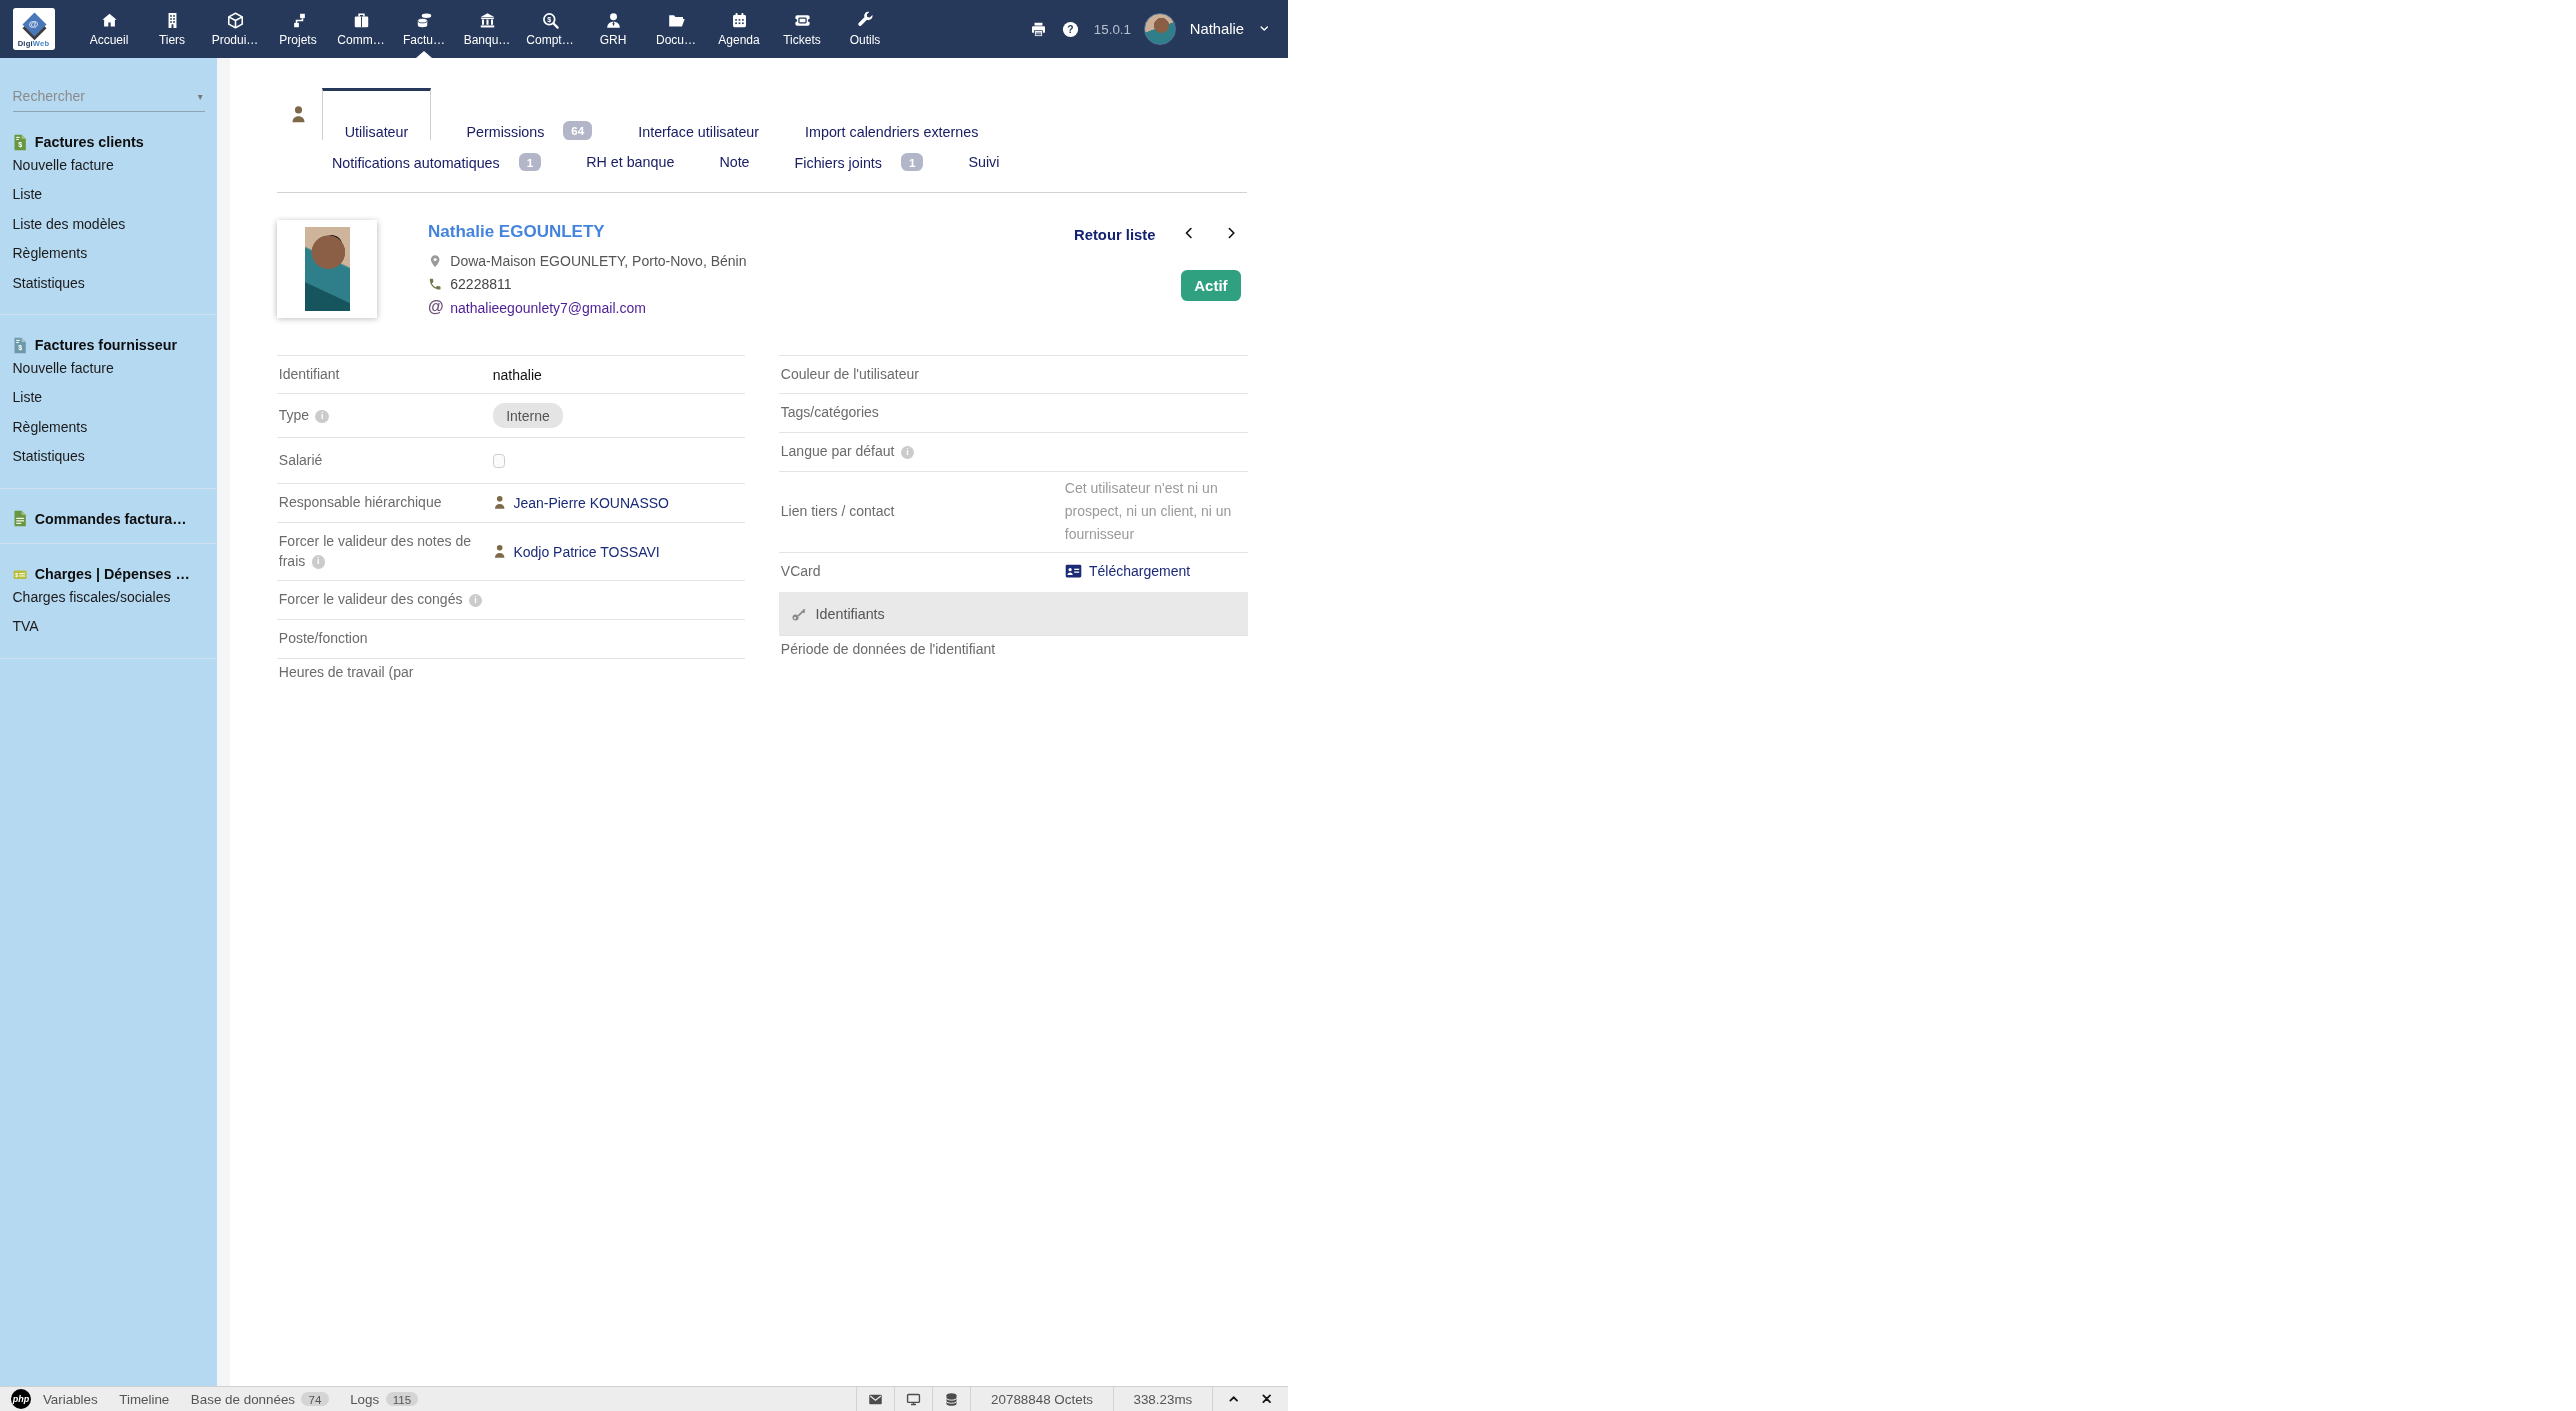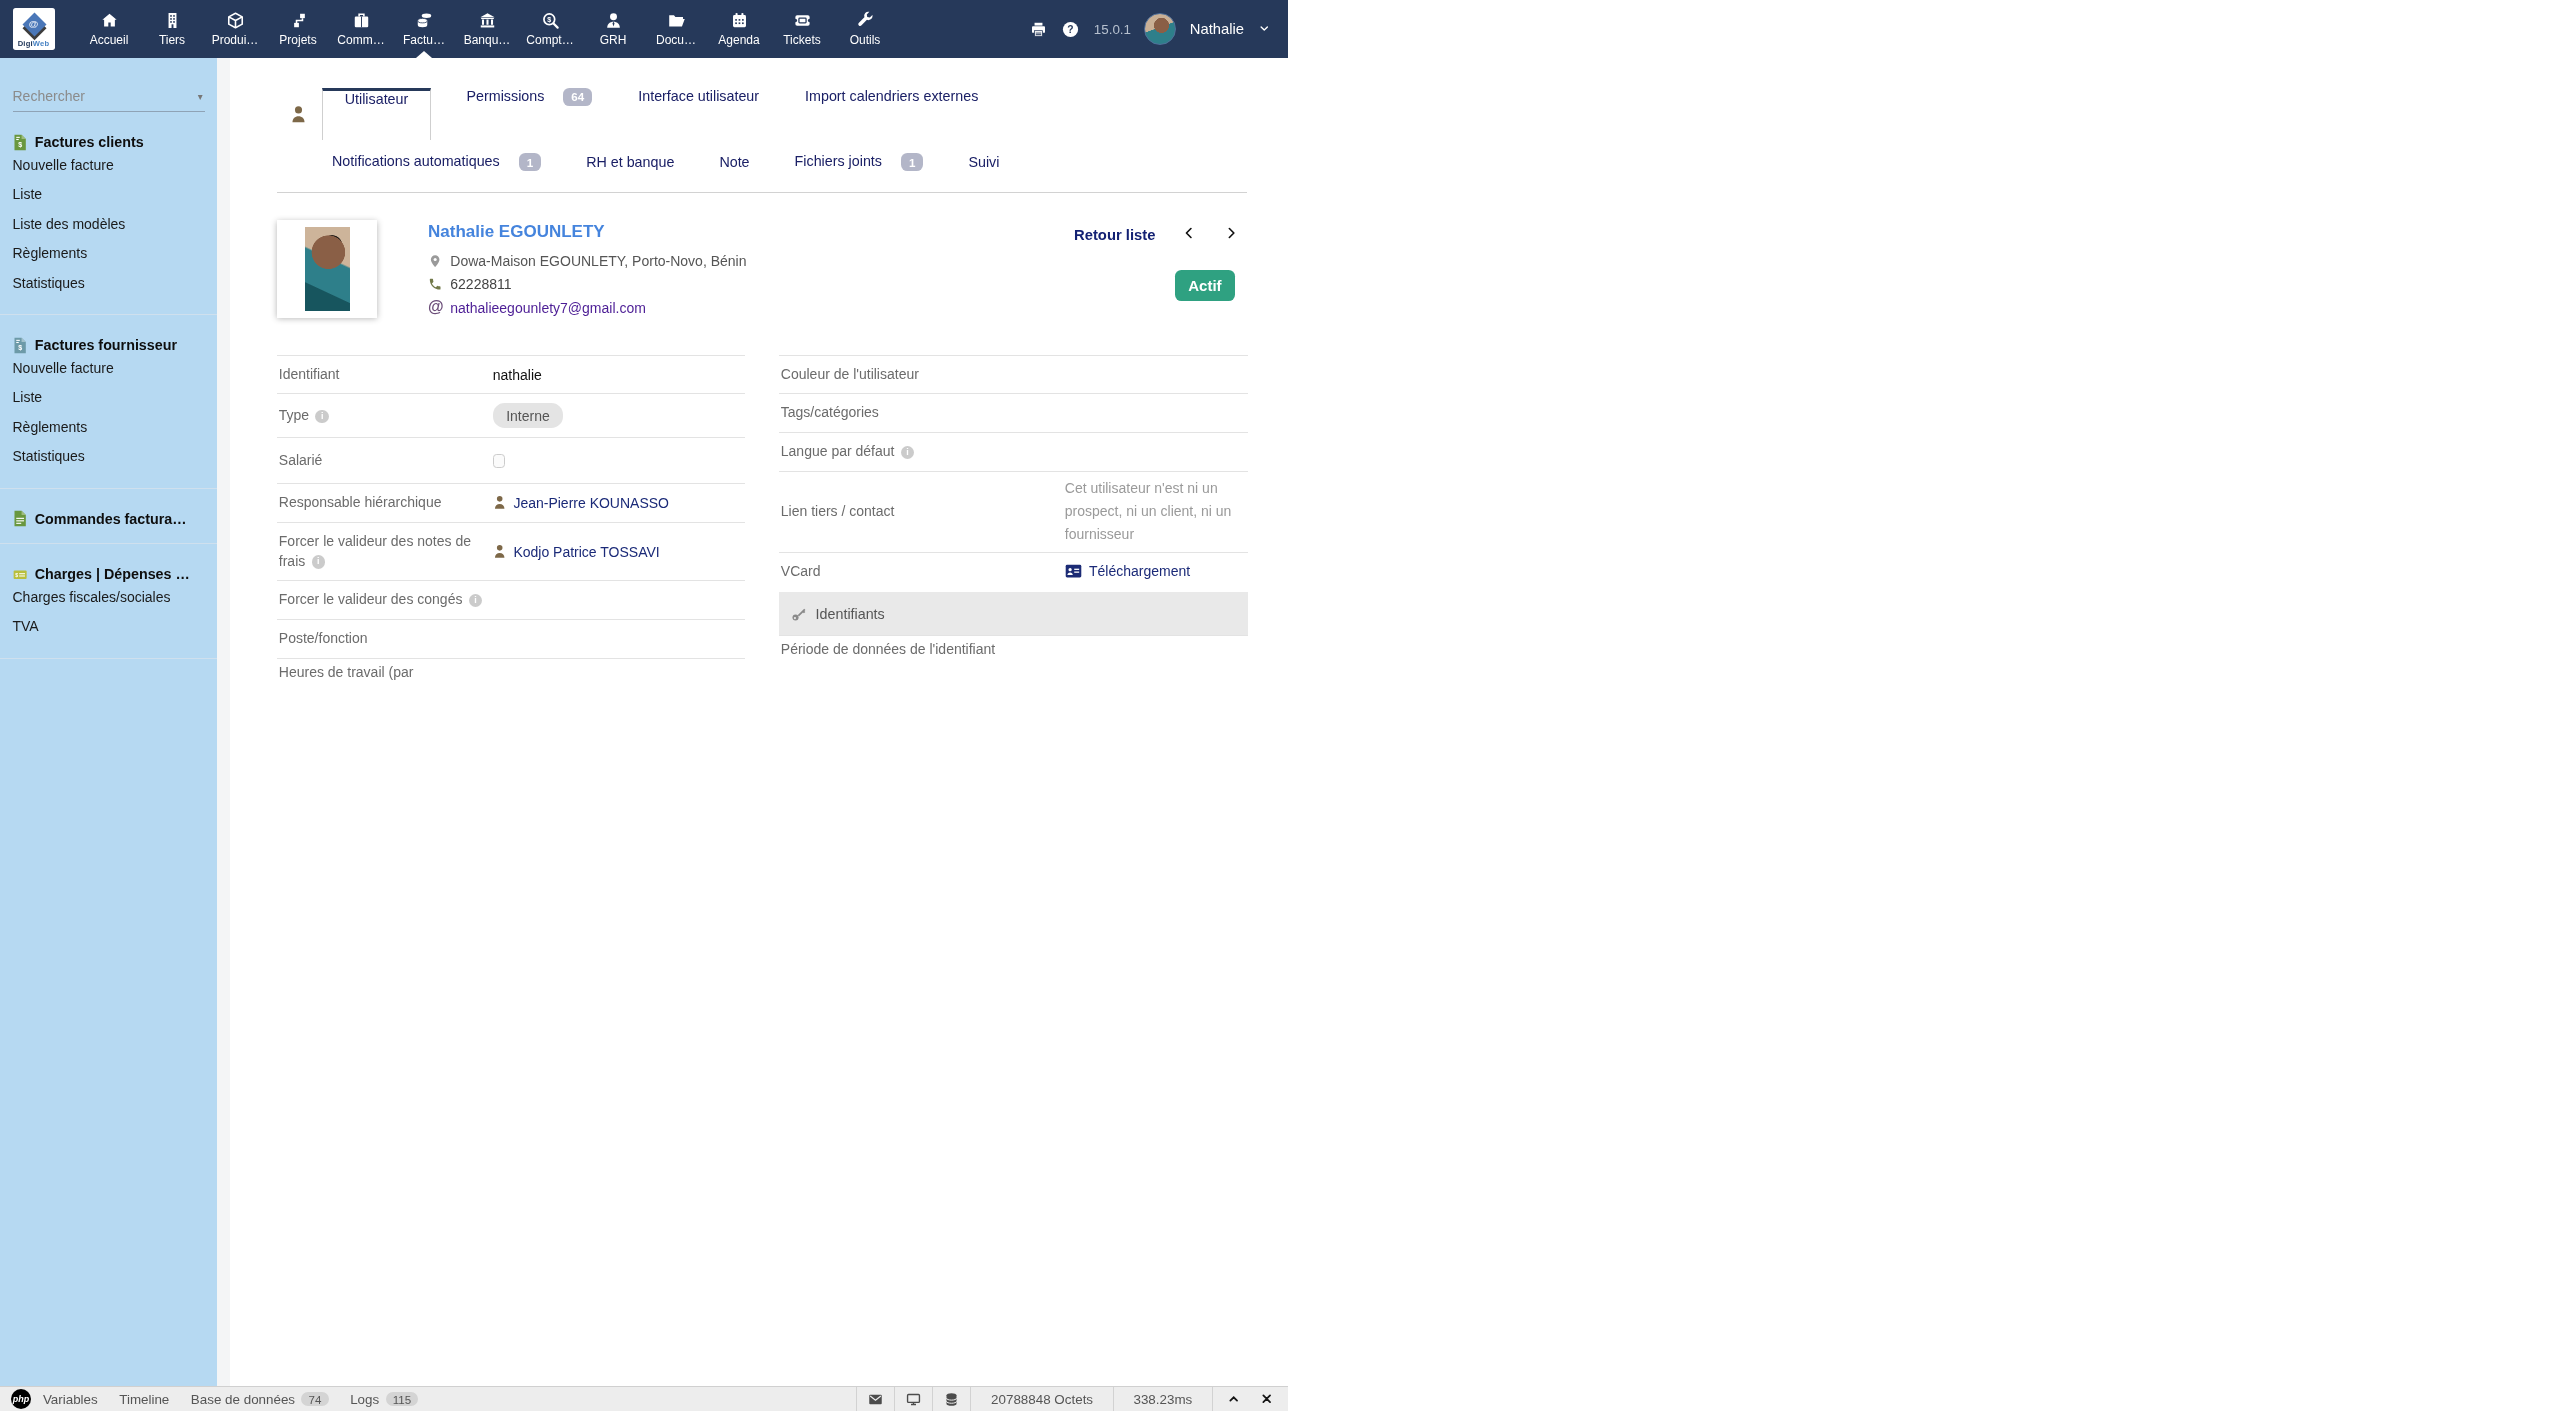--- a/index.html
+++ b/index.html
@@ -57,21 +57,21 @@
   .sb-item:first-of-type { margin-top:3.6px; }
   .sb-divider { border-top:0.9px solid #cfe0ee; margin:16px 0 0 0; }
 
   
   .main { position:absolute; left:277px; top:58px; width:970px; }
 
   
   .tabs1 { position:relative; margin-top:29.5px; height:52px; display:flex; align-items:stretch; }
   .tabs1 .person-ico { position:absolute; left:12.5px; top:17px; }
   .tabs1 .person-ico svg { width:17px; height:19px; }
-  .tab { display:flex; align-items:flex-start; color:#1b2066; font-size:14.3px; cursor:pointer;
+  .tab { display:flex; align-items:flex-end; color:#1b2066; font-size:14.3px; cursor:pointer;
          padding:0 23px; white-space:nowrap; }
   .tab-active { margin-left:45px; padding:0; width:109px; justify-content:center;
                 background:#fff; border-top:3.6px solid #26395a;
                 border-left:0.9px solid #cfcfcf; border-right:0.9px solid #cfcfcf; }
   .badge { background:#b3b6c8; color:#fff; font-weight:bold; font-size:11.6px;
            border-radius:6.3px; padding:2.7px 8px; margin-left:19px; }
   .tabs2 { display:flex; align-items:center; gap:45px; margin-left:55px; padding:7.2px 0 0 0;
            height:38px; }
   .tabs2 .tab { padding:0; }
   .tabs-underline { border-bottom:0.9px solid #d2d2d2; margin-top:14.3px; }
@@ -94,21 +94,21 @@
   .phone-text { color:#444; }
   .email-link { color:#4c1d95; text-decoration:none; cursor:pointer; }
   .at-ico { color:#6b4d79; font-weight:bold; font-size:16px; line-height:14.3px; width:14.3px;
             text-align:center; }
   .banner-right { margin-left:auto; position:relative; width:195px; flex:0 0 auto; }
   .retour-row { display:flex; align-items:center; justify-content:flex-end; gap:27px;
                 margin-top:5.4px; padding-right:9px; }
   .retour-link { color:#132173; font-size:14.8px; font-weight:bold; cursor:pointer;
                  white-space:nowrap; }
   .bchev { cursor:pointer; } .bchev svg { width:14.3px; height:16px; }
-  .status-badge { position:absolute; right:12px; top:50px; background:#2fa181; color:#fff;
+  .status-badge { position:absolute; right:6px; top:50px; background:#2fa181; color:#fff;
                   font-size:15px; font-weight:bold; padding:7.2px 13.4px; border-radius:6.3px; }
 
   
   .fields { display:flex; gap:34px; margin-top:32px; }
   .ftable { flex:0 0 auto; }
   .ftable.left { width:468px; } .ftable.right { width:469px; }
   .frow { display:flex; align-items:center; border-top:0.9px solid #e3e3e3; padding:9px 1.8px; }
   .frow.short { padding:4.5px 1.8px 16px 1.8px; }
   .flabel { color:#6b6b6b; font-size:14px; line-height:19.7px; padding-right:9px; }
   .left .flabel { width:214px; flex:0 0 auto; }

